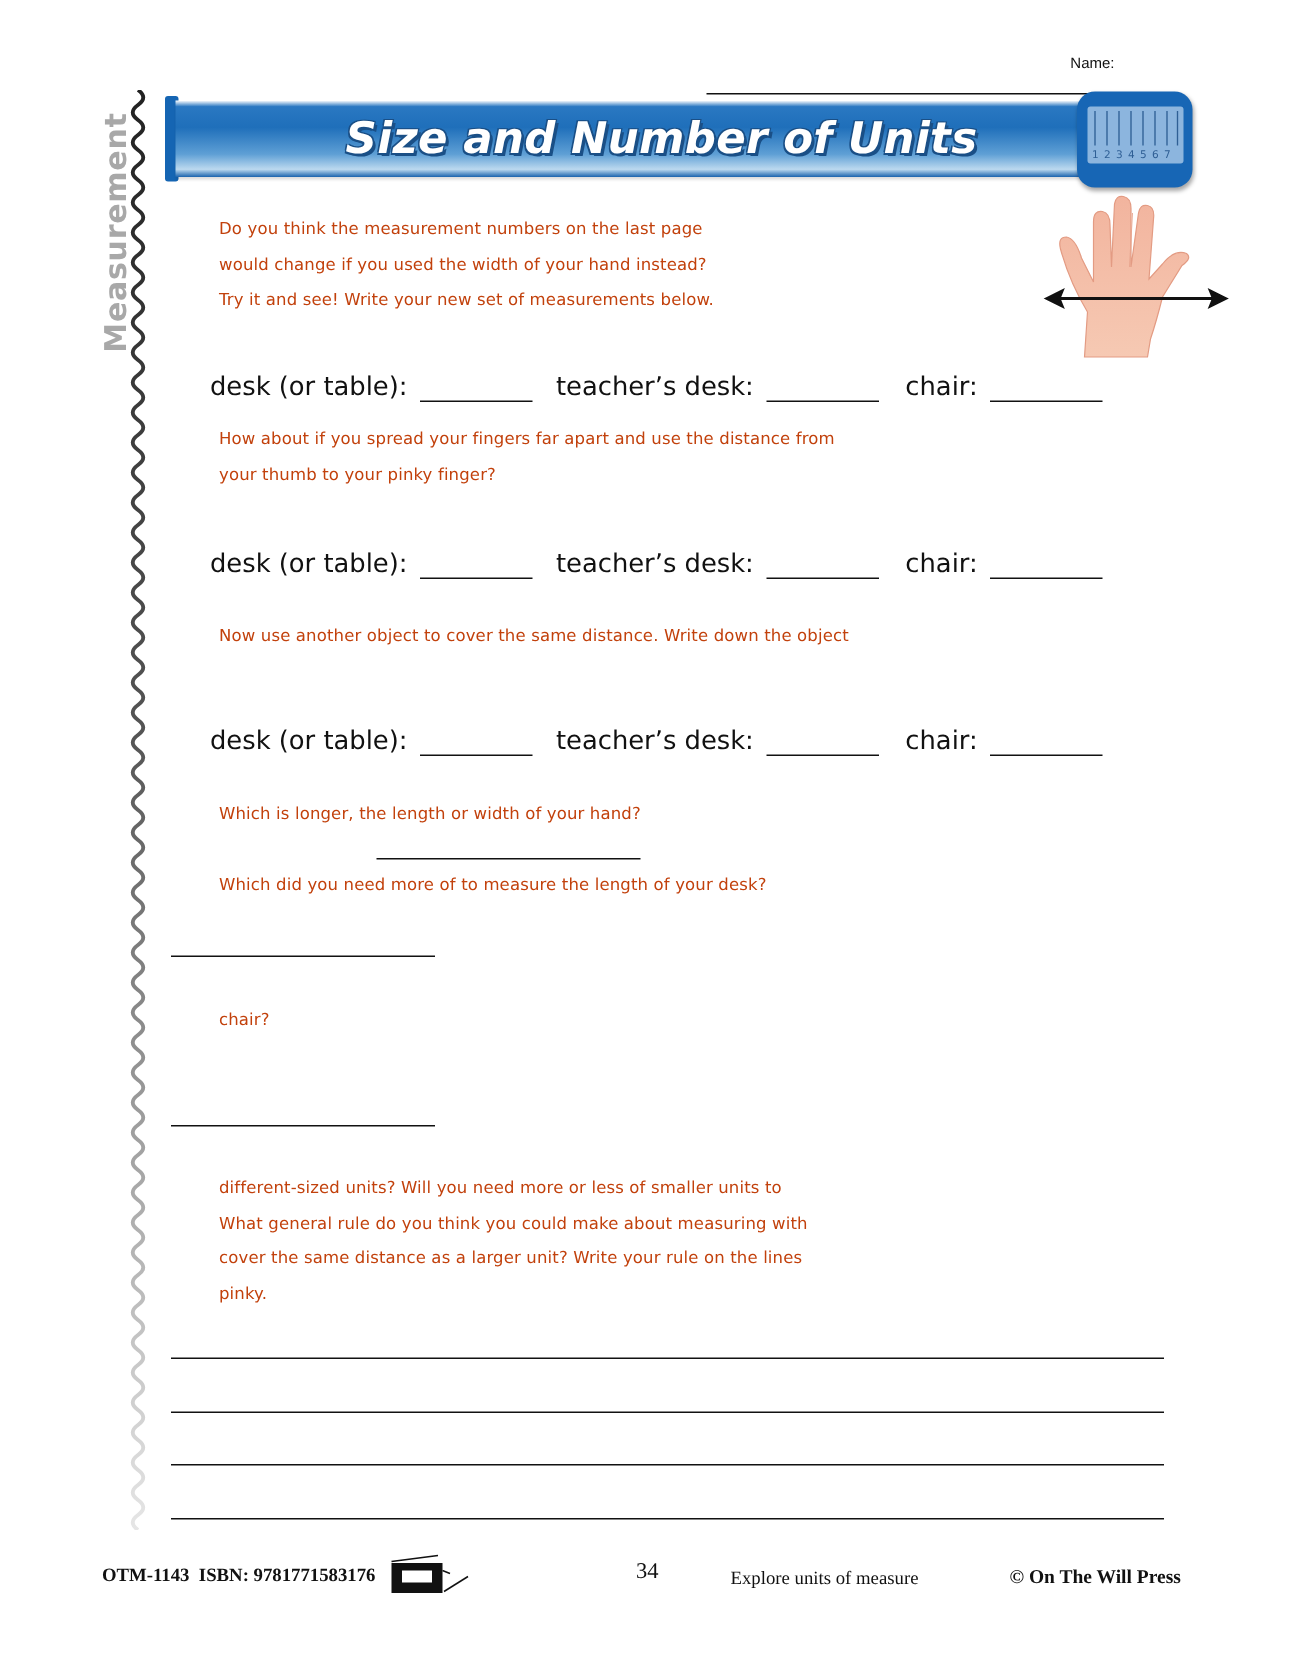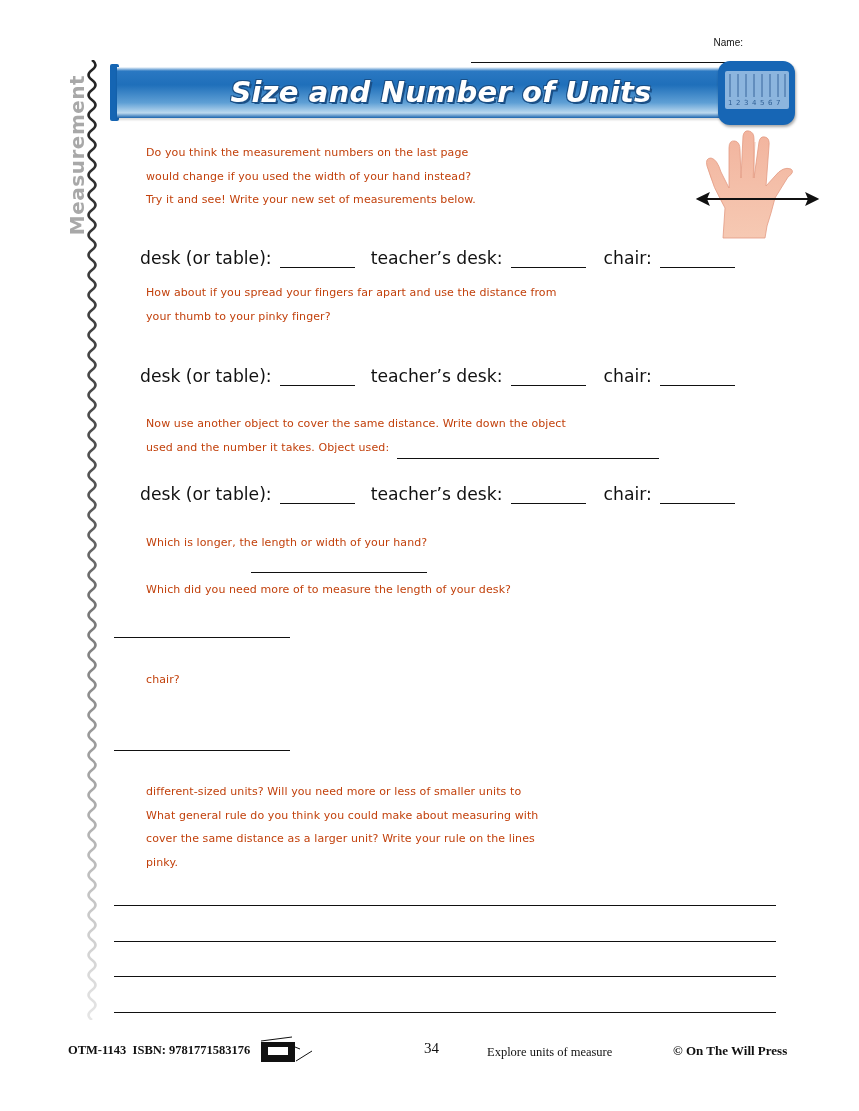--- a/index.html
+++ b/index.html
@@ -153,24 +153,20 @@
   <span class="gap1"></span>
   <span>teacher’s desk:</span>
   <span class="blank b-short"></span>
   <span class="gap2"></span>
   <span>chair:</span>
   <span class="blank b-short"></span>
 </div>
 
 <div class="p" style="top:412px;">
   <div>Now use another object to cover the same distance. Write down the object</div>
-  <div style="display:flex; align-items:flex-end;">
-    <span>used and the number it takes. Object used:</span>
-    <span class="blank" style="width:262px; margin-left:8px;"></span>
-  </div>
 </div>
 <div class="fill-row" style="top:484px;">
   <span>desk (or table):</span>
   <span class="blank b-short"></span>
   <span class="gap1"></span>
   <span>teacher’s desk:</span>
   <span class="blank b-short"></span>
   <span class="gap2"></span>
   <span>chair:</span>
   <span class="blank b-short"></span>

